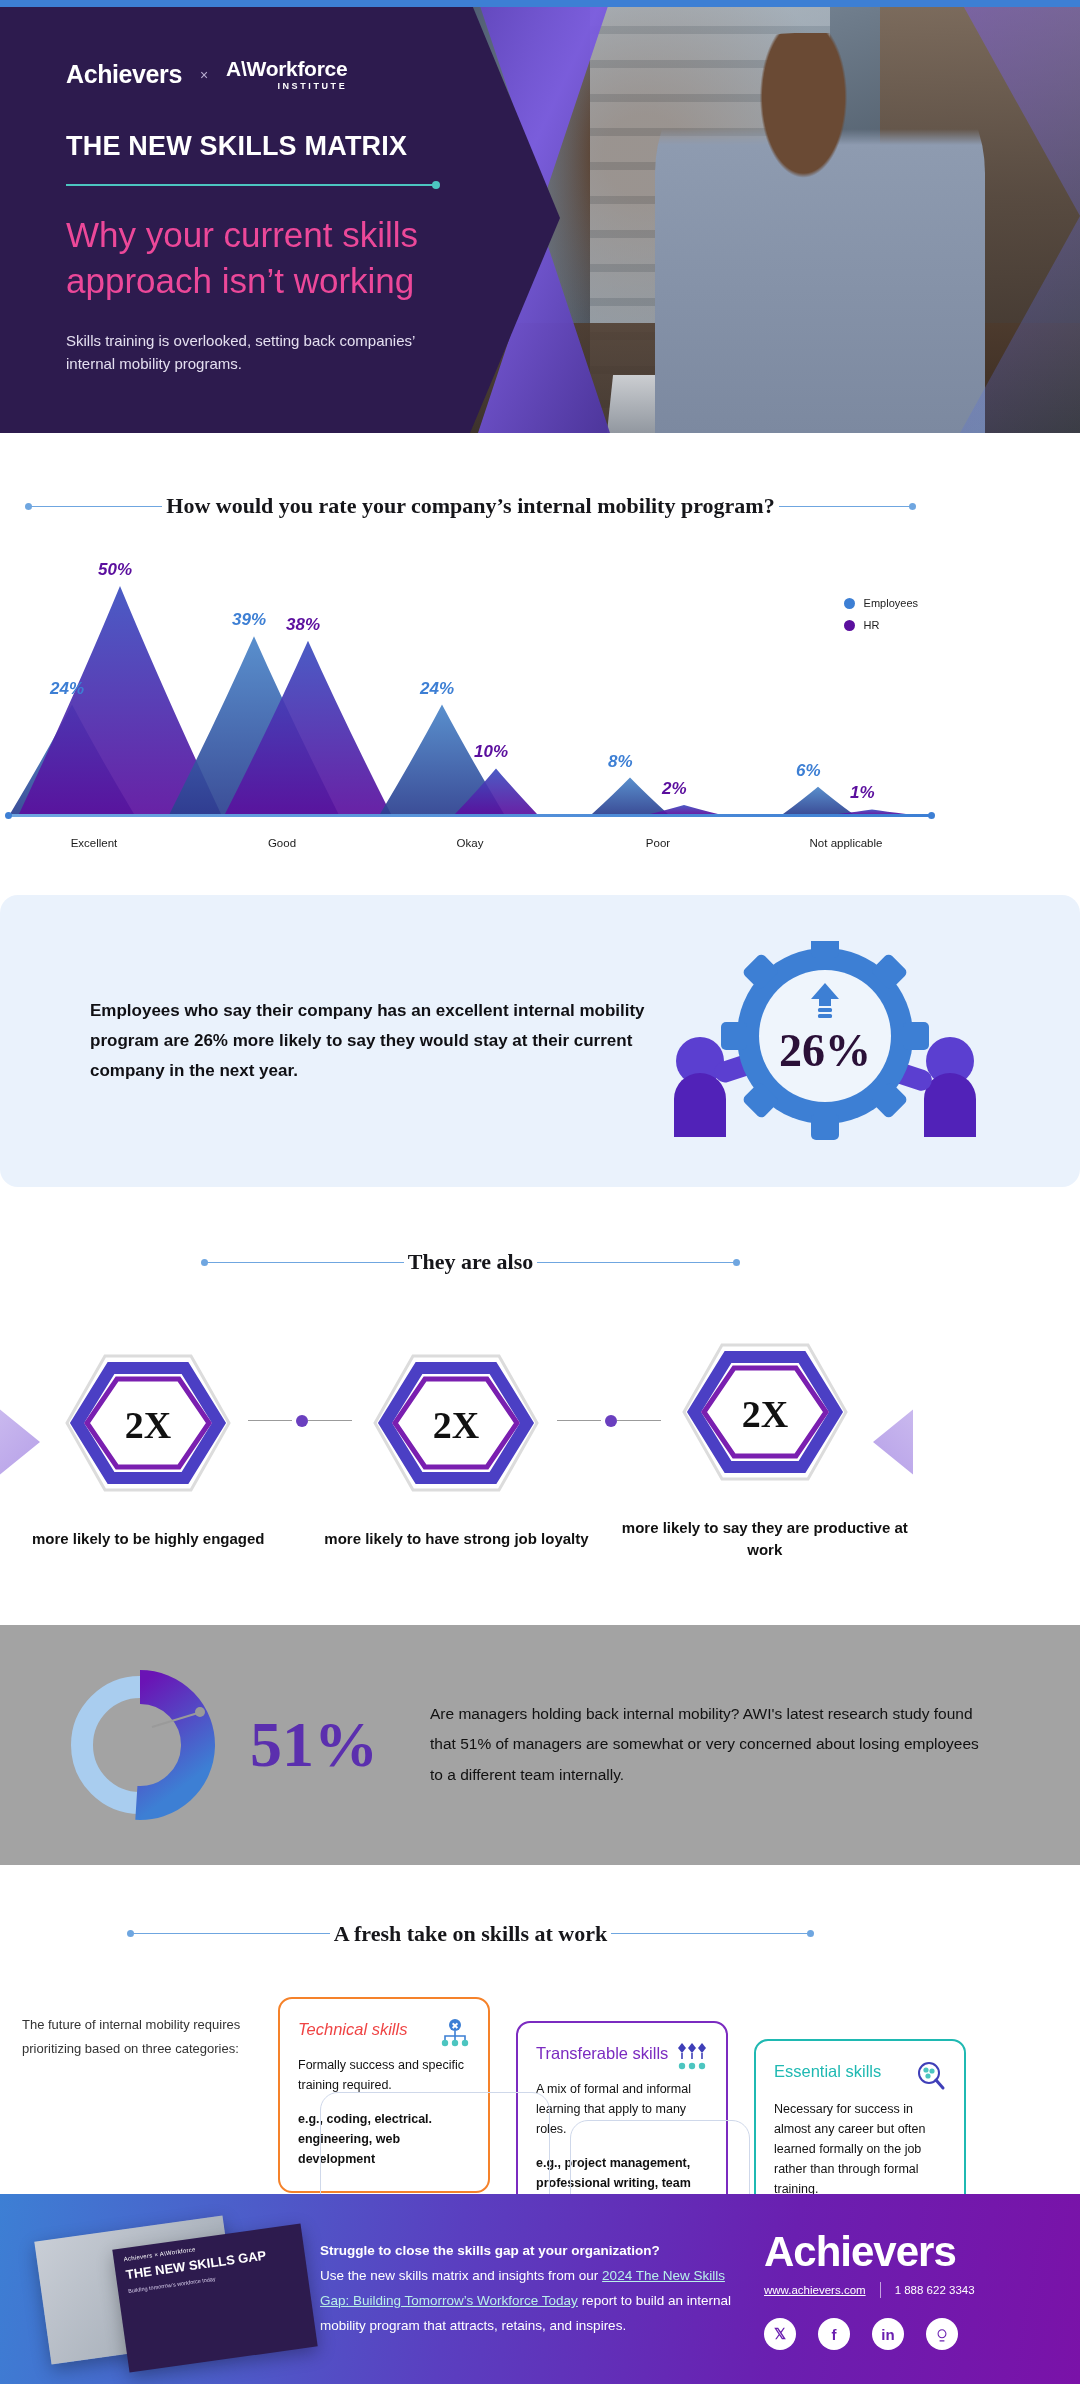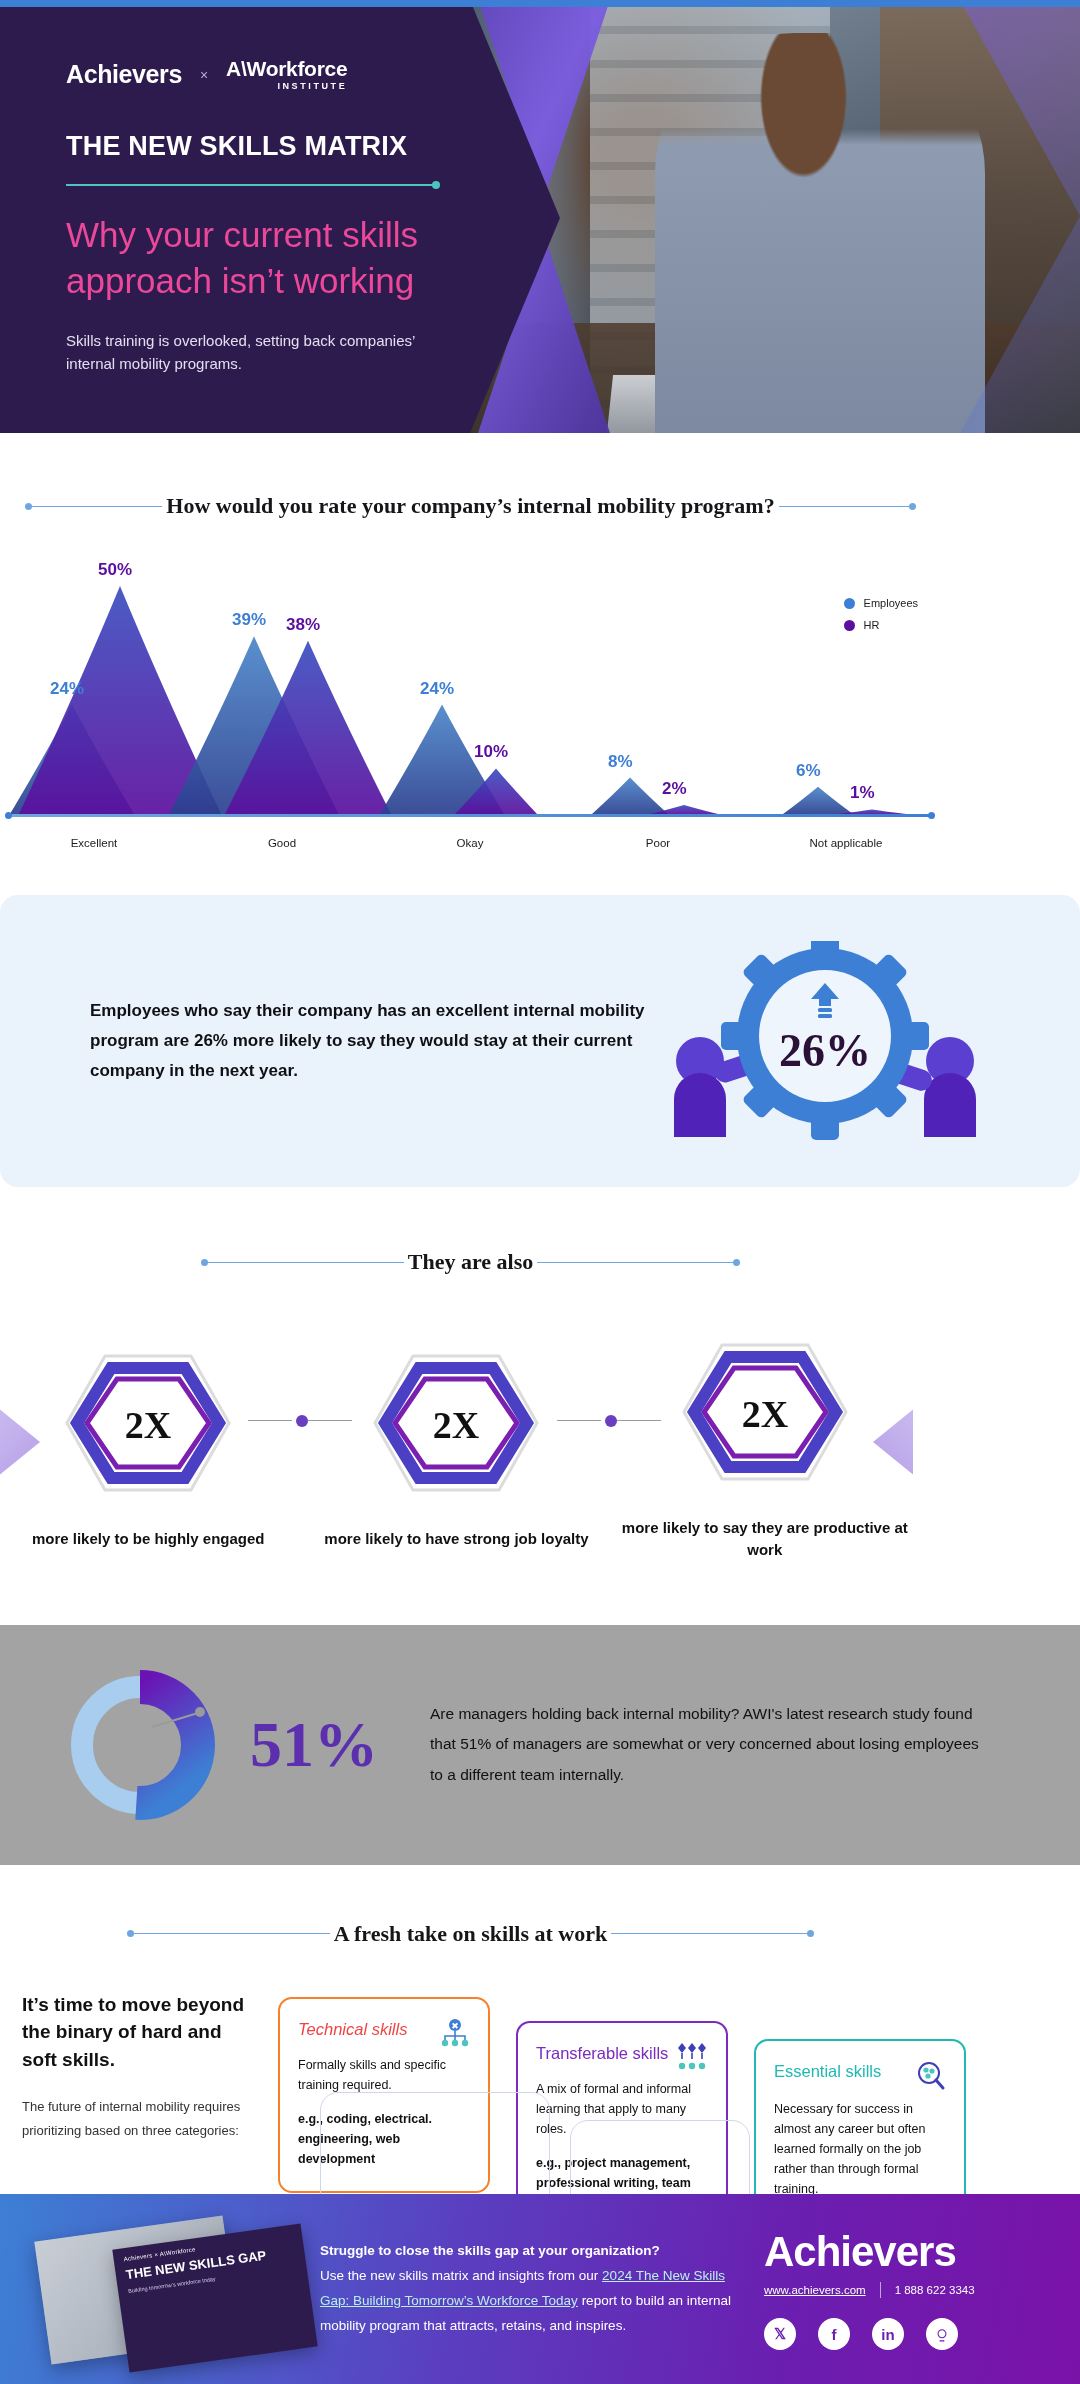--- a/index.html
+++ b/index.html
@@ -94,21 +94,21 @@
   .dot { width:11px; height:11px; border-radius:50%; display:inline-block; }
   .axis { position:absolute; left:10px; right:10px; bottom:40px; height:3px;
     background: linear-gradient(90deg,#6fa6e0,#3d7fd4); border-radius:2px; }
   .axis::before { content:""; position:absolute; left:-5px; top:-2px; width:7px; height:7px;
     border-radius:50%; background:#3d7fd4;}
   .axis::after { content:""; position:absolute; right:-5px; top:-2px; width:7px; height:7px;
     border-radius:50%; background:#3d7fd4;}
   .xlabels { position:absolute; left:0; right:0; bottom:8px; display:flex; }
   .xlabels div { flex:1; text-align:center; font-size:11.5px; color:#1b1b1b; }
   .peaks { position:absolute; left:0; right:0; bottom:43px; height:240px; }
-  .val { position:absolute; font-size:17px; font-weight:700; white-space:nowrap; }
+  .val { position:absolute; font-size:17px; font-weight:700; white-space:nowrap;font-style:italic; }
   .val.emp { color:#3d7fd4; }
   .val.hr  { color:#5b0f9e; }
 
   
   .band { background:#eaf2fc; width:1080px; padding:46px 0; position:relative; overflow:hidden;border-radius:18px; }
   .band-inner { display:flex; align-items:center; width:1000px; margin:0 auto; }
   .band-text { font-size:17px; font-weight:700; line-height:1.75; color:#101014; width:620px; padding-left:50px; }
   .gearbox { position:relative; width:330px; height:200px; }
 
   
@@ -376,37 +376,36 @@
 
   <div class="skills-sec">
     <div class="sec-head">
       <span class="line l"></span>
       <span class="sec-title">A fresh take on skills at work</span>
       <span class="line r"></span>
     </div>
 
     <div class="skills-row">
       <div class="skills-intro">
-        <h3>It’s time to move beyond the binary of hard and soft skills.</h3>
         <p>The future of internal mobility requires prioritizing based on three categories:</p>
       </div>
 
       <div class="card c1">
         <div class="card-head">
           <div class="card-title">Technical skills</div>
           <svg width="30" height="28" viewBox="0 0 30 28">
             <circle cx="15" cy="6" r="6" fill="#3d7fd4"></circle>
             <text x="15" y="10" text-anchor="middle" font-size="9" fill="#fff" font-family="Liberation Sans, sans-serif">✖</text>
             <path d="M15 12v5H5v4M15 17v4M15 17h10v4" stroke="#3d7fd4" stroke-width="1.6" fill="none"></path>
             <circle cx="5" cy="24" r="3.2" fill="#4cc5c0"></circle>
             <circle cx="15" cy="24" r="3.2" fill="#4cc5c0"></circle>
             <circle cx="25" cy="24" r="3.2" fill="#4cc5c0"></circle>
           </svg>
         </div>
-        <div class="card-desc">Formally skills and specific training required.</div>
+        <div class="card-desc">Formally success and specific training required.</div>
         <div class="card-eg">e.g., coding, electrical. engineering, web development</div>
       </div>
 
       <div class="card c2">
         <div class="card-head">
           <div class="card-title">Transferable skills</div>
           <svg width="32" height="28" viewBox="0 0 32 28">
             <g fill="#3f3fb8">
               <path d="M6 0l4 5-4 5-4-5z"></path>
                 <path d="M16 0l4 5-4 5-4-5z"></path>

